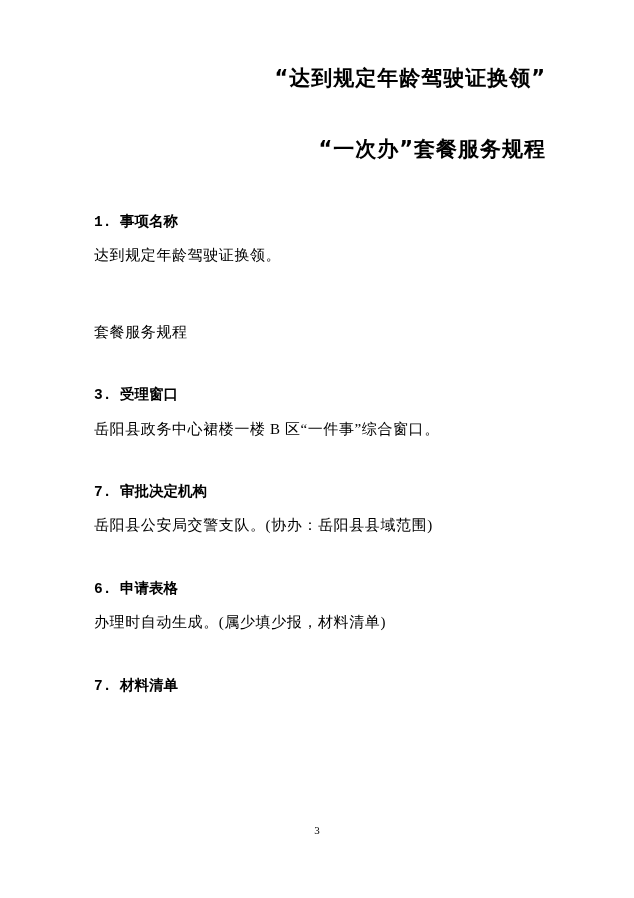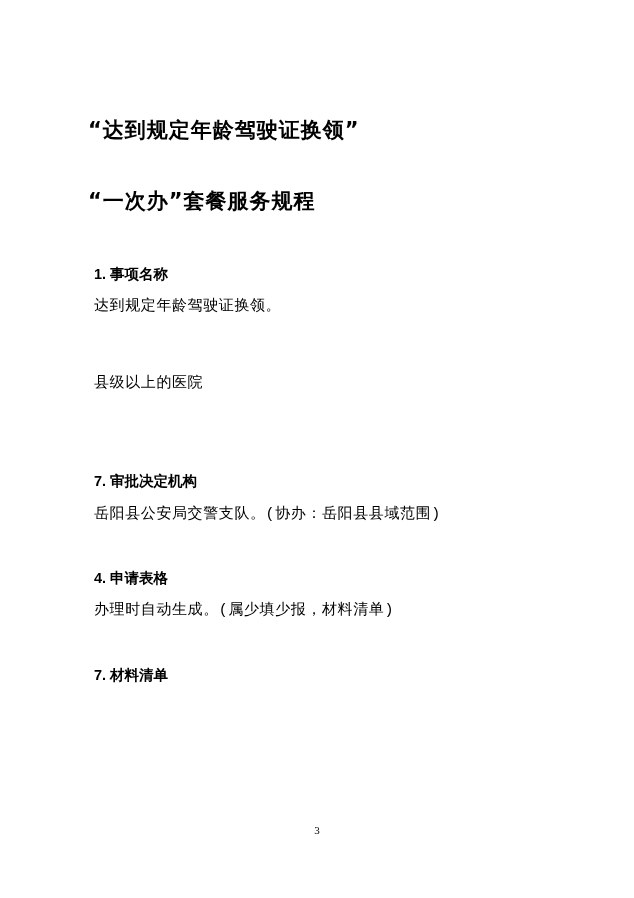--- a/index.html
+++ b/index.html
@@ -16,51 +16,51 @@
     overflow: hidden;
   }
   .page {
     position: relative;
     width: 634px;
     height: 898px;
     box-sizing: border-box;
     padding: 0 88px;
   }
   .title-block {
-    padding-top: 120px;
-    text-align: left;
+    padding-top: 68px;
+    text-align: right;
   }
   .doc-title {
     font-family: "DejaVu Sans", "Liberation Sans", sans-serif;
     font-weight: bold;
     font-size: 21px;
     letter-spacing: 1px;
     line-height: 1.0;
     margin: 0;
     white-space: nowrap;
   }
   .doc-title.second {
     margin-top: 50px;
   }
   .body-block {
     margin-top: 52px;
   }
   .section {
     margin-bottom: 8px;
   }
   .section-heading {
-    font-family: Liberation Sans, sans-serif;
+    font-family: Liberation Mono, monospace;
     font-weight: bold;
     font-size: 14.5px;
     line-height: 1.4;
     margin: 0;
     padding-left: 6px;
   }
   .section-body {
-    font-family: Liberation Mono, monospace;
+    font-family: Liberation Serif, serif;
     font-size: 15px;
     line-height: 1.5;
     margin: 12px 0 0 0;
     padding-left: 6px;
     letter-spacing: 0.6px;
   }
   .spacer-md {
     height: 34px;
   }
   .page-number {
@@ -86,34 +86,38 @@
 
   <div class="body-block">
 
     <div class="section">
       <p class="section-heading">1. 事项名称</p>
       <p class="section-body">达到规定年龄驾驶证换领。</p>
     </div>
     <div class="spacer-md"></div>
 
     <div class="section">
-      <p class="section-body">县级以上的医院</p>
+      <p class="section-body">套餐服务规程</p>
     </div>
     <div class="spacer-md"></div>
 
+    <div class="section">
+      <p class="section-heading">3. 受理窗口</p>
+      <p class="section-body">岳阳县政务中心裙楼一楼 B 区“一件事”综合窗口。</p>
+    </div>
     <div class="spacer-md"></div>
 
     <div class="section">
       <p class="section-heading">7. 审批决定机构</p>
       <p class="section-body">岳阳县公安局交警支队。(协办：岳阳县县域范围)</p>
     </div>
     <div class="spacer-md"></div>
 
     <div class="section">
-      <p class="section-heading">4. 申请表格</p>
+      <p class="section-heading">6. 申请表格</p>
       <p class="section-body">办理时自动生成。(属少填少报，材料清单)</p>
     </div>
     <div class="spacer-md"></div>
 
     <div class="section">
       <p class="section-heading">7. 材料清单</p>
     </div>
 
   </div>
 

